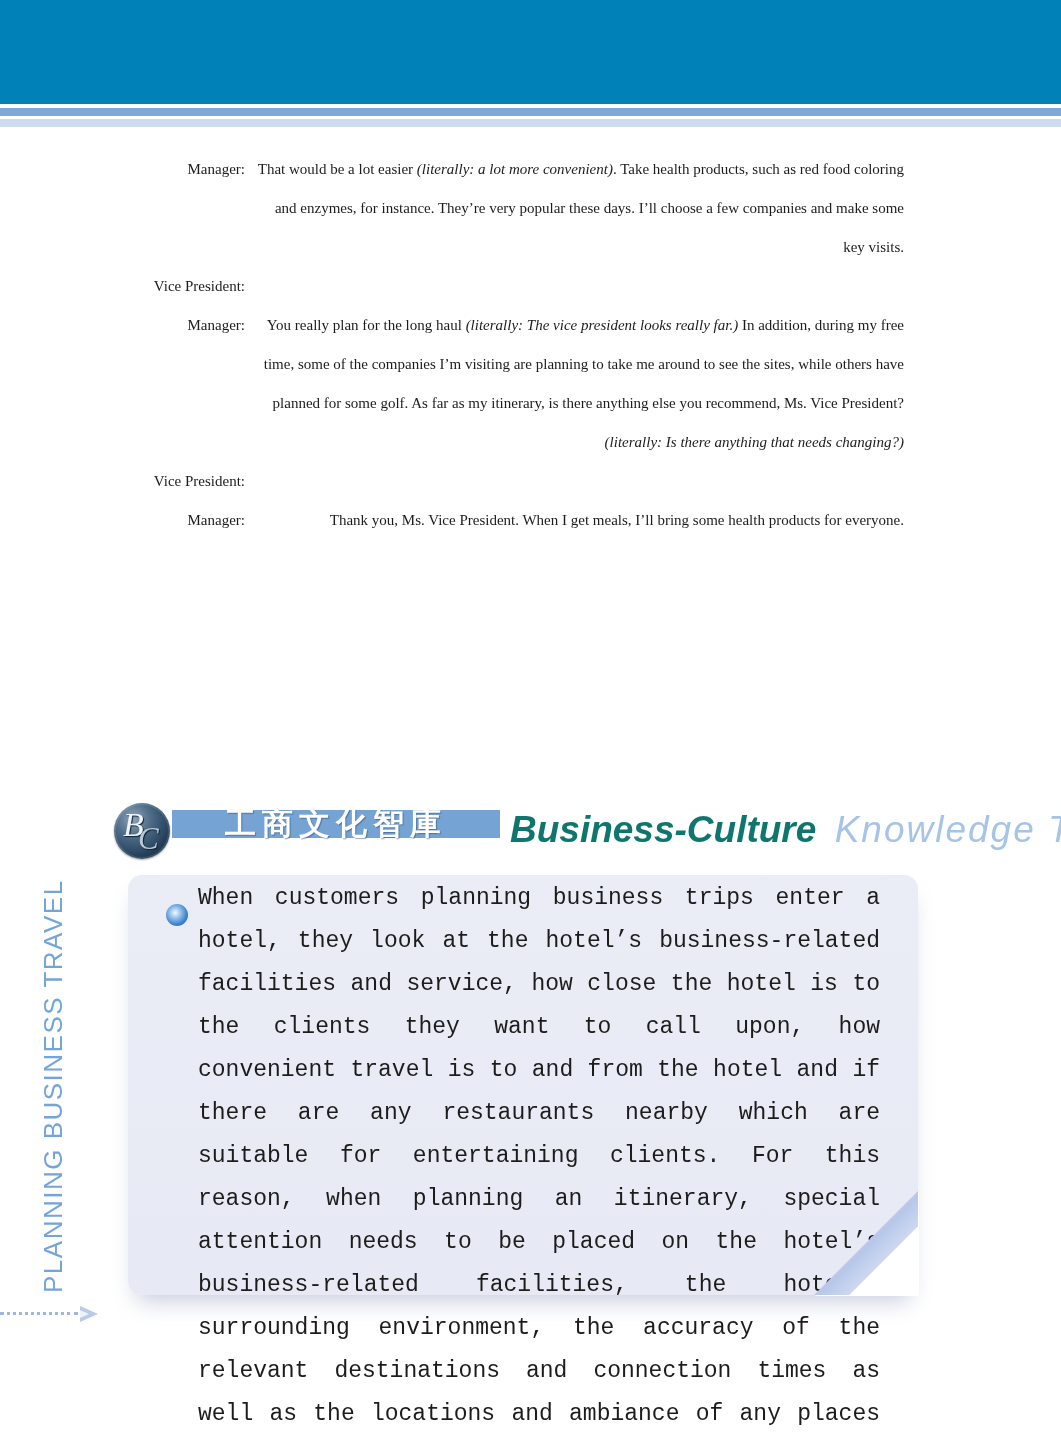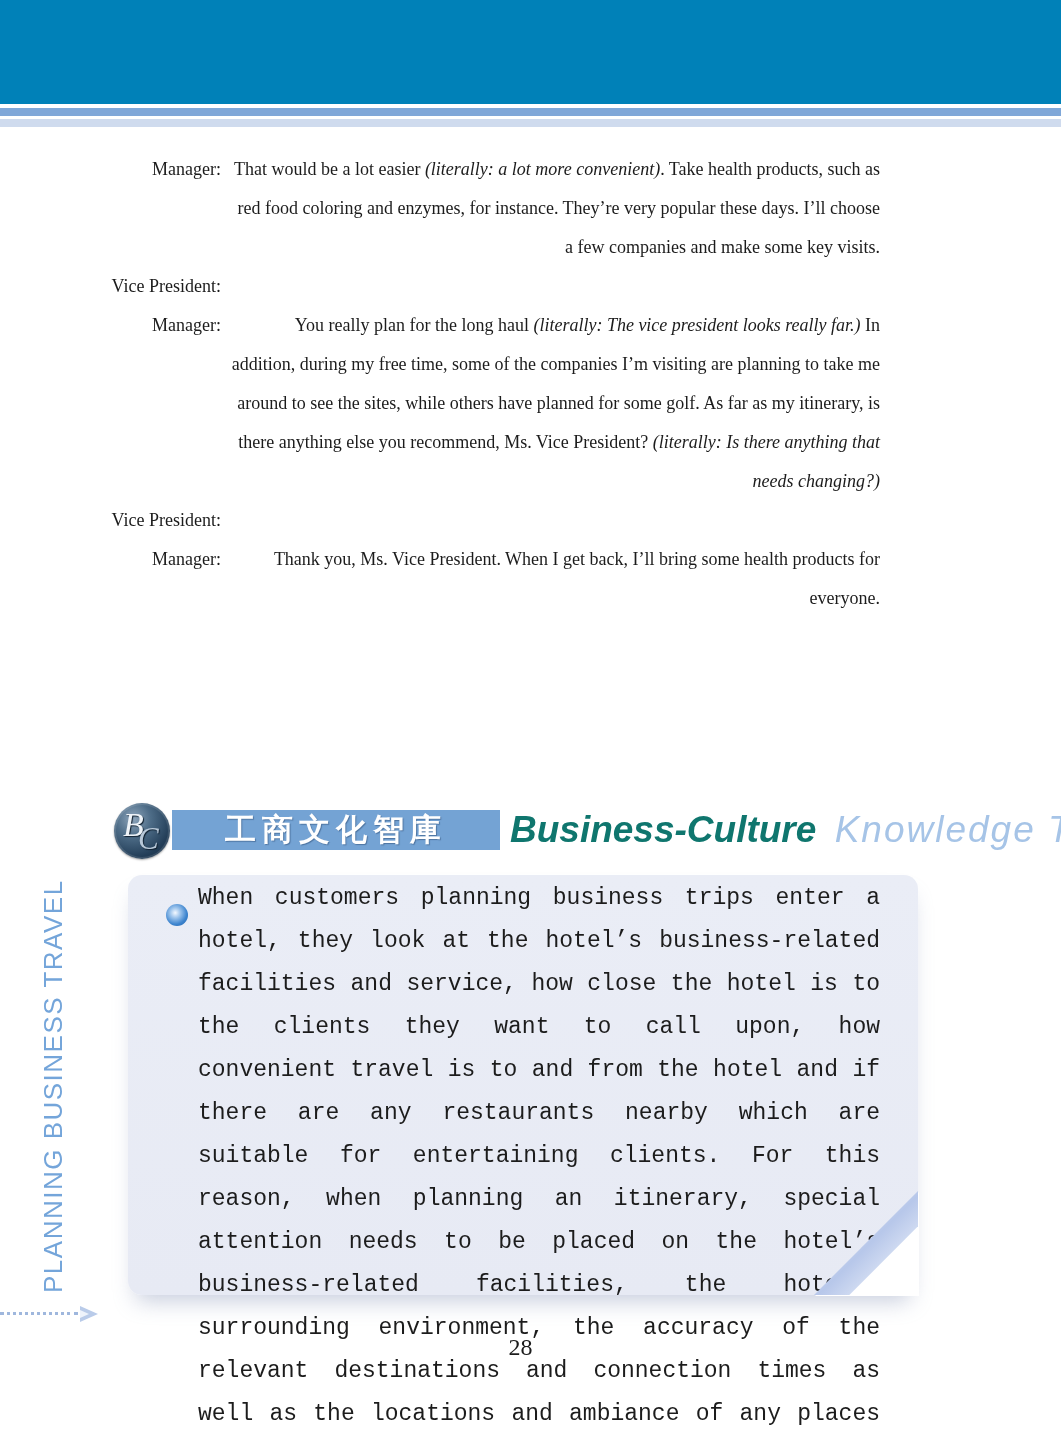--- a/index.html
+++ b/index.html
@@ -9,41 +9,41 @@
     background:#ffffff;
     font-family:"Liberation Serif", serif;
     overflow:hidden;
   }
   
   .top-band{position:absolute;left:0;top:0;width:1061px;height:104px;}
   .stripe-mid{position:absolute;left:0;top:108px;width:1061px;height:8px;}
   .stripe-light{position:absolute;left:0;top:119px;width:1061px;height:8px;}
   
   .dialogue{
-    position:absolute;left:56px;top:150px;width:840px;
-    font-size:18px;line-height:39px;color:#1c1c1c;
+    position:absolute;left:80px;top:150px;width:840px;
+    font-size:15px;line-height:39px;color:#1c1c1c;
   }
   .turn{display:flex;align-items:flex-start;}
   .speaker{width:165px;flex:0 0 165px;text-align:right;}
   .speech{margin-left:7px;width:652px;text-align:right;}
   .lit{font-style:italic;}
   
   .section-header{position:absolute;left:114px;top:801px;height:62px;}
   .bc-logo{
     position:absolute;left:0;top:2px;width:56px;height:56px;border-radius:50%;
     background:radial-gradient(circle at 34% 28%, #8fa6bc 0%, #4e6d88 32%, #233e58 70%, #16293d 100%);
     box-shadow:inset 0 0 0 2px rgba(255,255,255,.12), 0 1px 2px rgba(0,0,0,.35);
   }
   .bc-b,.bc-c{
     position:absolute;font-family:"Liberation Serif",serif;font-style:italic;line-height:1;
   }
   .bc-b{left:9px;top:5px;font-size:34px;color:#eef3f8;text-shadow:1px 1px 1px #10202f;}
   .bc-c{left:24px;top:20px;font-size:31px;color:#b8c8d8;text-shadow:1px 1px 1px #10202f;}
   .cn-band{
-    position:absolute;left:58px;top:9px;width:328px;height:40px;
+    position:absolute;left:58px;top:9px;width:328px;height:28px;
     display:flex;align-items:center;justify-content:center;
     font-family:"DejaVu Sans",sans-serif;
     color:#ffffff;font-size:31px;letter-spacing:6px;font-weight:bold;
     text-shadow:1px 1px 1px rgba(30,60,100,.45);
   }
   .title-en{
     position:absolute;left:396px;top:6px;white-space:nowrap;
     font-family:"Liberation Sans",sans-serif;font-style:italic;font-size:37px;line-height:46px;
   }
   .title-bold{font-weight:bold;}
@@ -123,21 +123,21 @@
       </div>
       <div class="turn">
         <div class="speaker">Manager:</div>
         <div class="speech"><span>You really plan for the long haul </span><span class="lit">(literally: The vice president looks really far.)</span><span>  In addition, during my free time, some of the companies I’m visiting are planning to take me around to see the sites, while others have planned for some golf.  As far as my itinerary, is there anything else you recommend, Ms. Vice President? </span><span class="lit">(literally: Is there anything that needs changing?)</span></div>
       </div>
       <div class="turn">
         <div class="speaker">Vice President:</div>
       </div>
       <div class="turn">
         <div class="speaker">Manager:</div>
-        <div class="speech"><span>Thank you, Ms. Vice President.  When I get back, I’ll bring some health products for everyone.</span></div>
+        <div class="speech"><span>Thank you, Ms. Vice President.  When I get meals, I’ll bring some health products for everyone.</span></div>
       </div>
     </div>
 
   <div class="section-header">
     <div class="bc-logo">
       <span class="bc-b">B</span>
       <span class="bc-c">C</span>
     </div>
     <div class="cn-band" style="background: rgb(116, 163, 212);">工商文化智庫</div>
     <div class="title-en">
@@ -154,15 +154,14 @@
     <div class="curl-flap"></div>
   </div>
 
   <div class="side-label" style="color: rgb(116, 165, 218);">PLANNING BUSINESS TRAVEL</div>
   <div class="dot-arrow">
     <div class="dots"></div>
     <div class="arrow-head"></div>
     <div class="arrow-core"></div>
   </div>
 
-  <div class="page-num">28</div>
 
 </div>
 
 </body></html>

